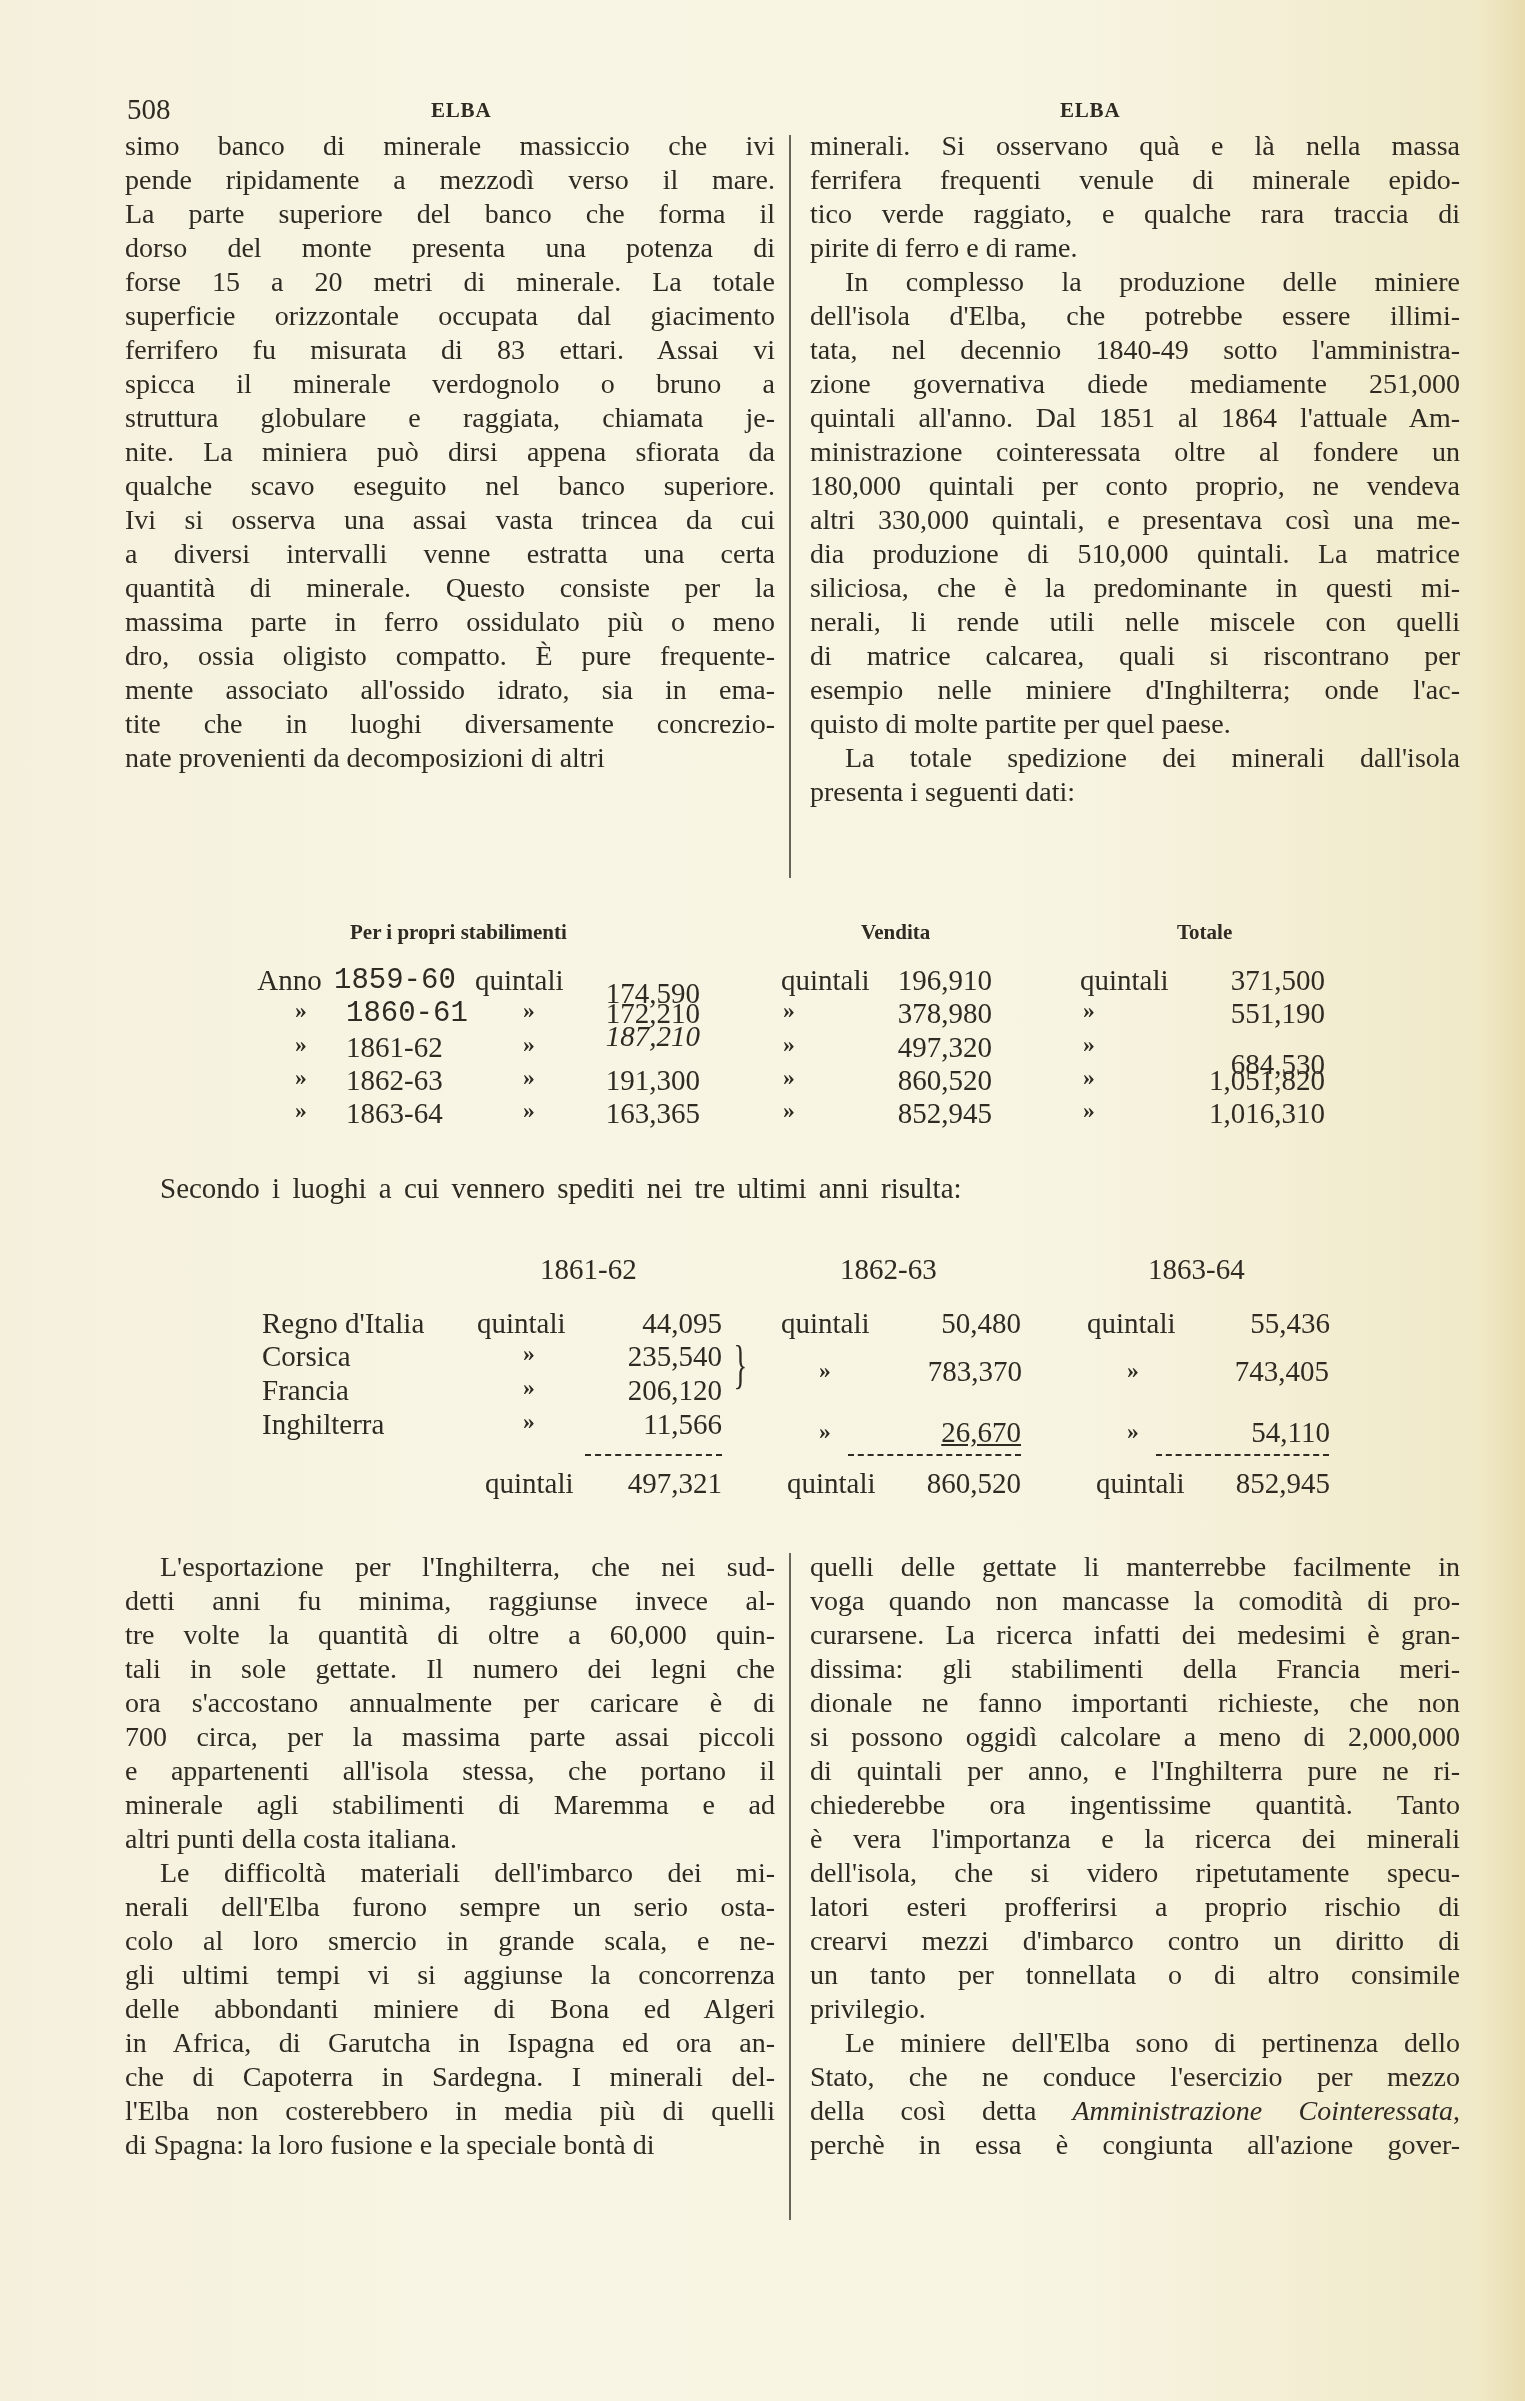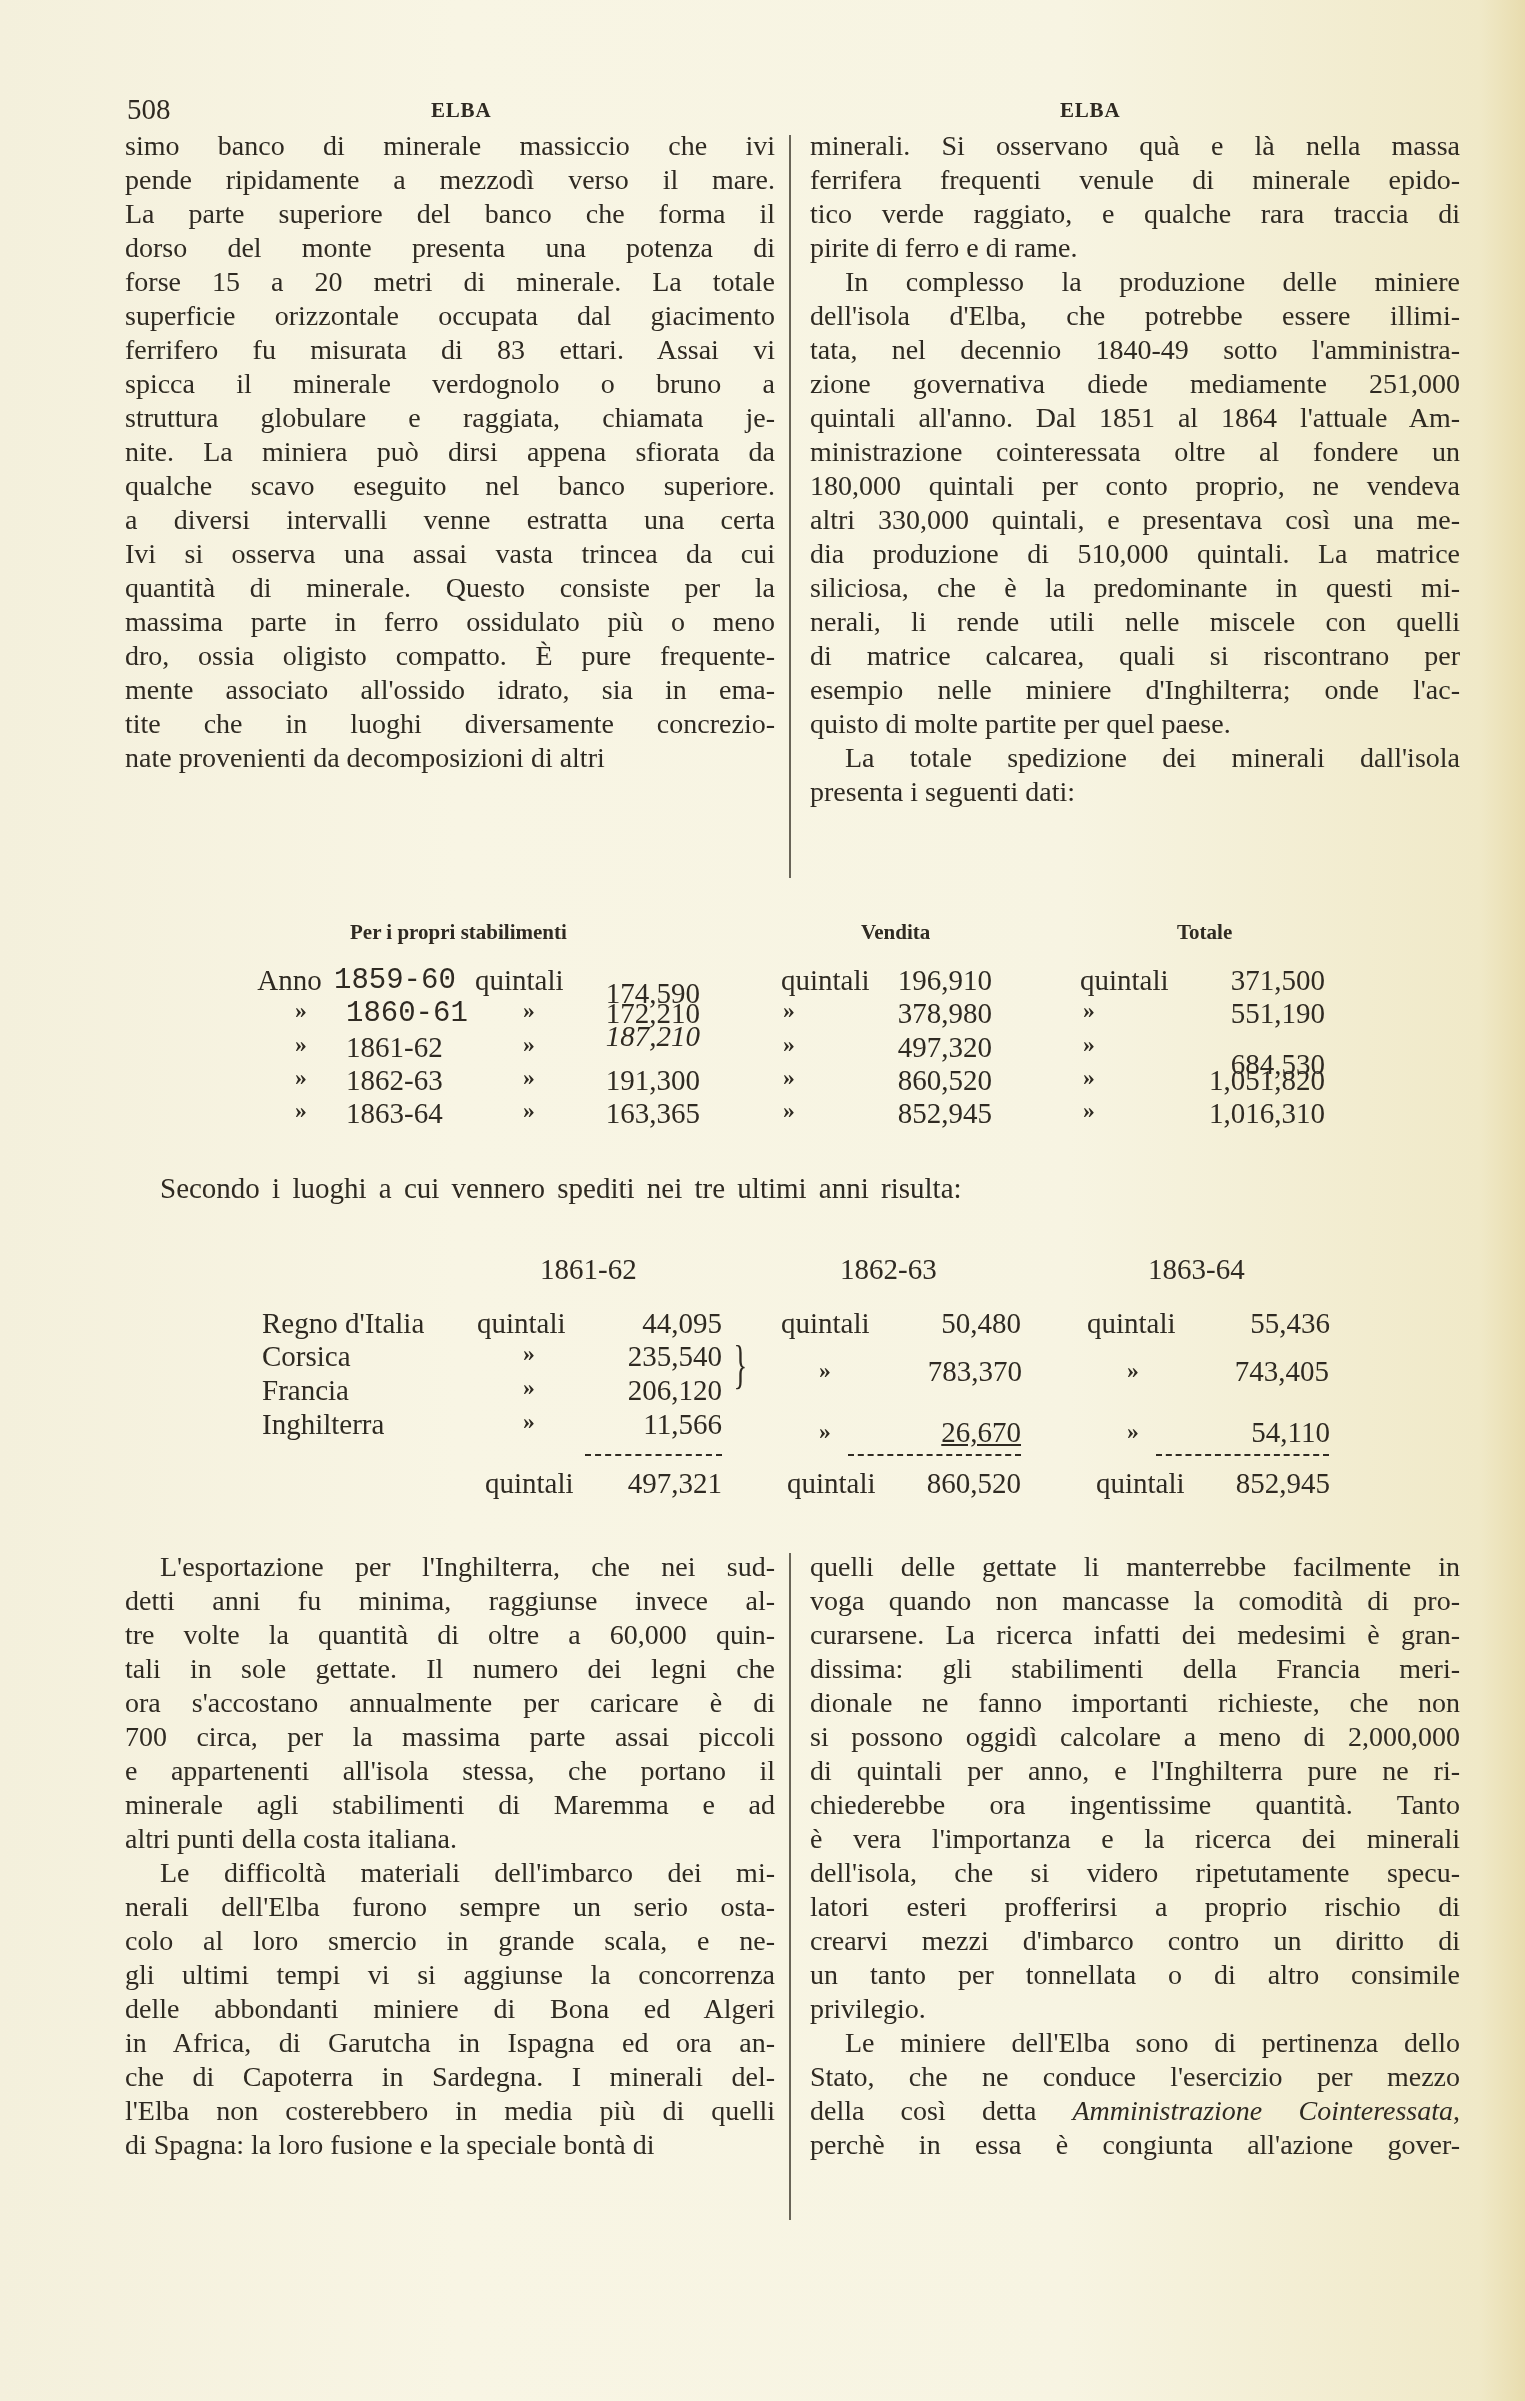--- a/index.html
+++ b/index.html
@@ -57,22 +57,22 @@
         <span class="line">pende ripidamente a mezzodì verso il mare.</span>
         <span class="line">La parte superiore del banco che forma il</span>
         <span class="line">dorso del monte presenta una potenza di</span>
         <span class="line">forse 15 a 20 metri di minerale. La totale</span>
         <span class="line">superficie orizzontale occupata dal giacimento</span>
         <span class="line">ferrifero fu misurata di 83 ettari. Assai vi</span>
         <span class="line">spicca il minerale verdognolo o bruno a</span>
         <span class="line">struttura globulare e raggiata, chiamata je-</span>
         <span class="line">nite. La miniera può dirsi appena sfiorata da</span>
         <span class="line">qualche scavo eseguito nel banco superiore.</span>
+        <span class="line">Ivi si osserva una assai vasta trincea da cui</span>
         <span class="line">a diversi intervalli venne estratta una certa</span>
-        <span class="line">Ivi si osserva una assai vasta trincea da cui</span>
         <span class="line">quantità di minerale. Questo consiste per la</span>
         <span class="line">massima parte in ferro ossidulato più o meno</span>
         <span class="line">dro, ossia oligisto compatto. È pure frequente-</span>
         <span class="line">mente associato all'ossido idrato, sia in ema-</span>
         <span class="line">tite che in luoghi diversamente concrezio-</span>
         <span class="line last">nate provenienti da decomposizioni di altri</span>
       </p>
   </div>
 
   <div class="col right" style="top:129px;">

